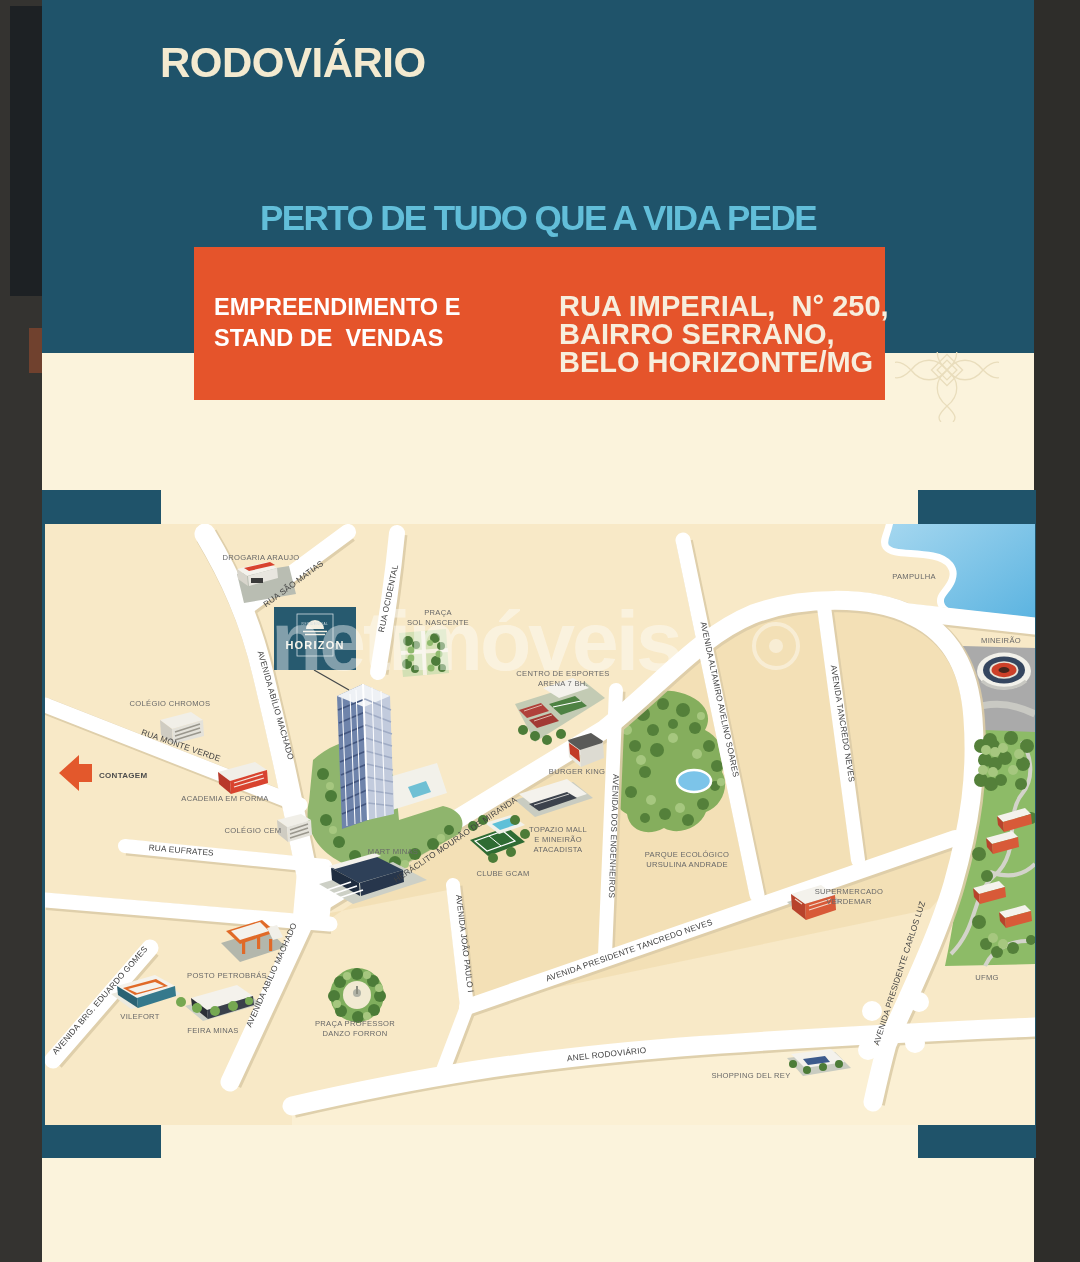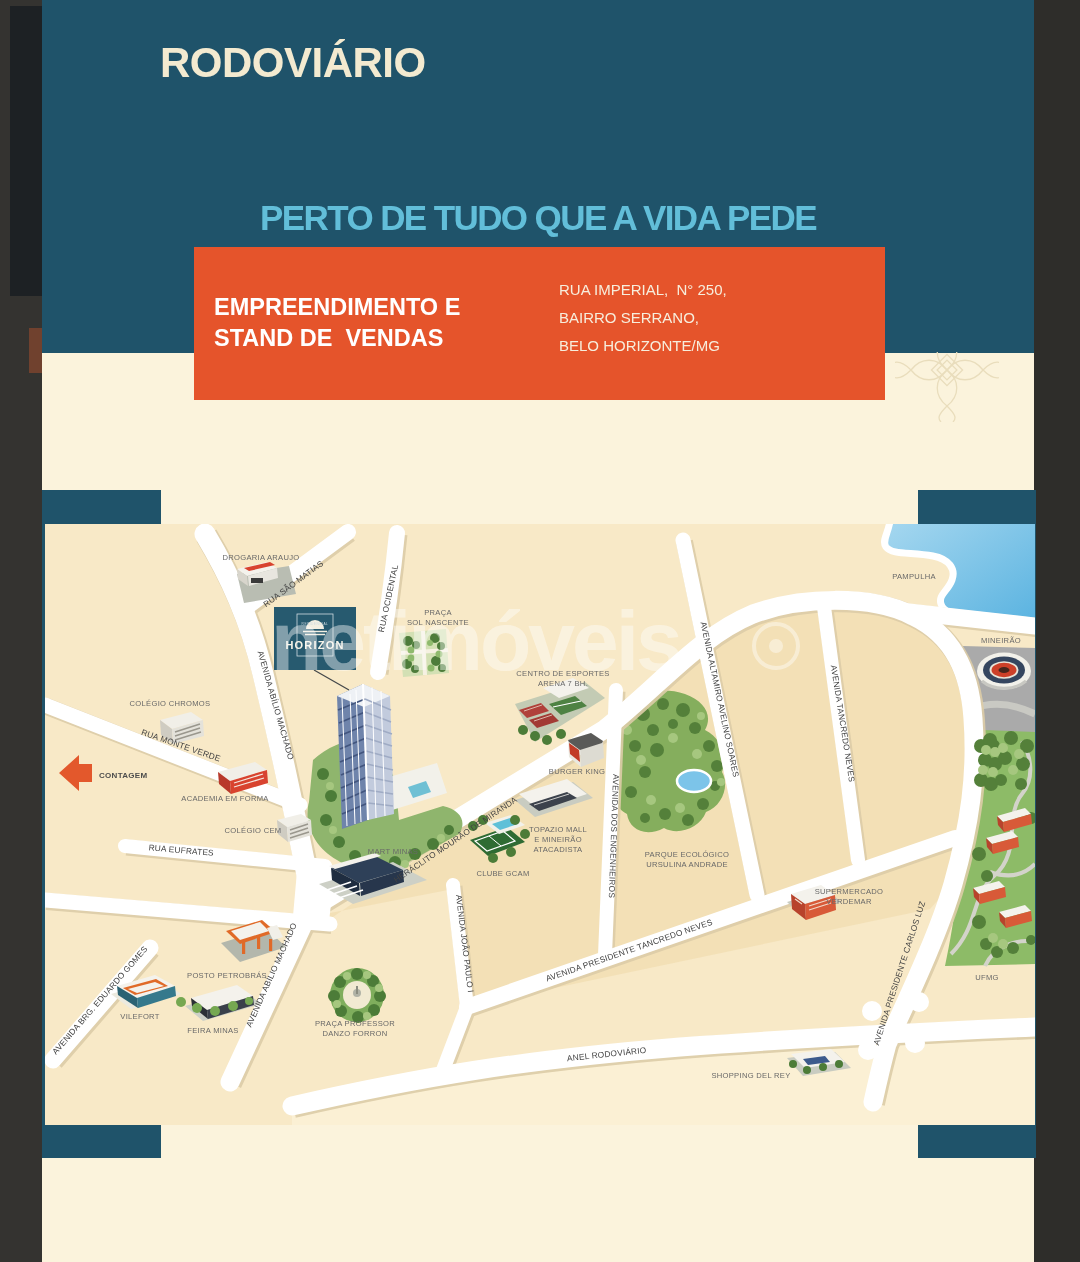--- a/index.html
+++ b/index.html
@@ -26,21 +26,21 @@
      color:#f3ead0;letter-spacing:-0.5px;">RODOVIÁRIO</div>
 
 <div class="abs" style="left:42px;top:166px;width:992px;font-size:35px;font-weight:bold;white-space:nowrap;
      color:#62bed9;letter-spacing:-1.6px;text-align:center;margin-top:32px;">PERTO DE TUDO QUE A VIDA PEDE</div>
 
 <div class="abs" style="left:194px;top:247px;width:691px;height:153px;background:#e5542b;"></div>
 
 <div class="abs" style="left:214px;top:292px;width:295px;font-size:23.5px;font-weight:bold;
      color:#ffffff;text-align:left;line-height:31px;">EMPREENDIMENTO E<br>STAND DE&nbsp; VENDAS</div>
 
-<div class="abs" style="left:559px;top:276px;width:330px;font-size:15px;font-weight:400;
+<div class="abs" style="left:559px;top:292px;width:330px;font-size:29px;font-weight:700;
      color:#f7eedd;line-height:28px;">RUA IMPERIAL,&nbsp; N° 250,<br>BAIRRO SERRANO,<br>BELO HORIZONTE/MG</div>
 
 <svg class="abs" style="left:895px;top:352px;" width="104" height="70" viewBox="0 0 104 70">
  <g fill="none" stroke="#e9ddbc" stroke-width="1.3">
   <path d="M52 -18 C65 -8 65 8 52 18 C39 8 39 -8 52 -18 Z"></path>
   <path d="M52 18 C65 28 65 44 52 54 C39 44 39 28 52 18 Z"></path>
   <path d="M52 18 C62 5 78 5 88 18 C78 31 62 31 52 18 Z"></path>
   <path d="M52 18 C42 5 26 5 16 18 C26 31 42 31 52 18 Z"></path>
   <rect x="41" y="7" width="22" height="22" transform="rotate(45 52 18)"></rect>
   <rect x="45" y="11" width="14" height="14" transform="rotate(45 52 18)"></rect>

